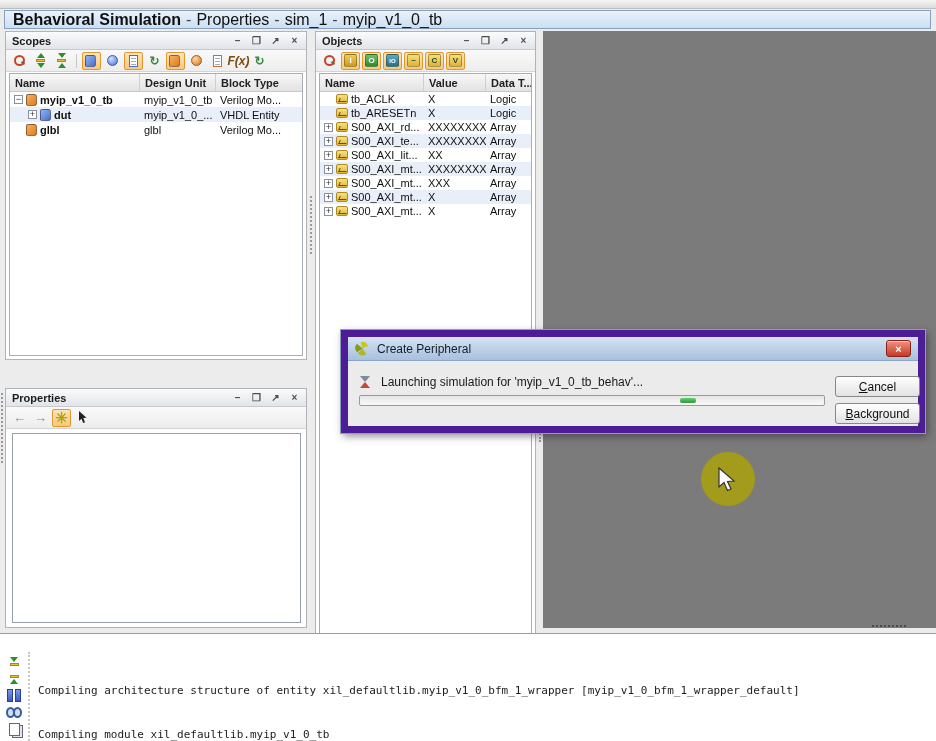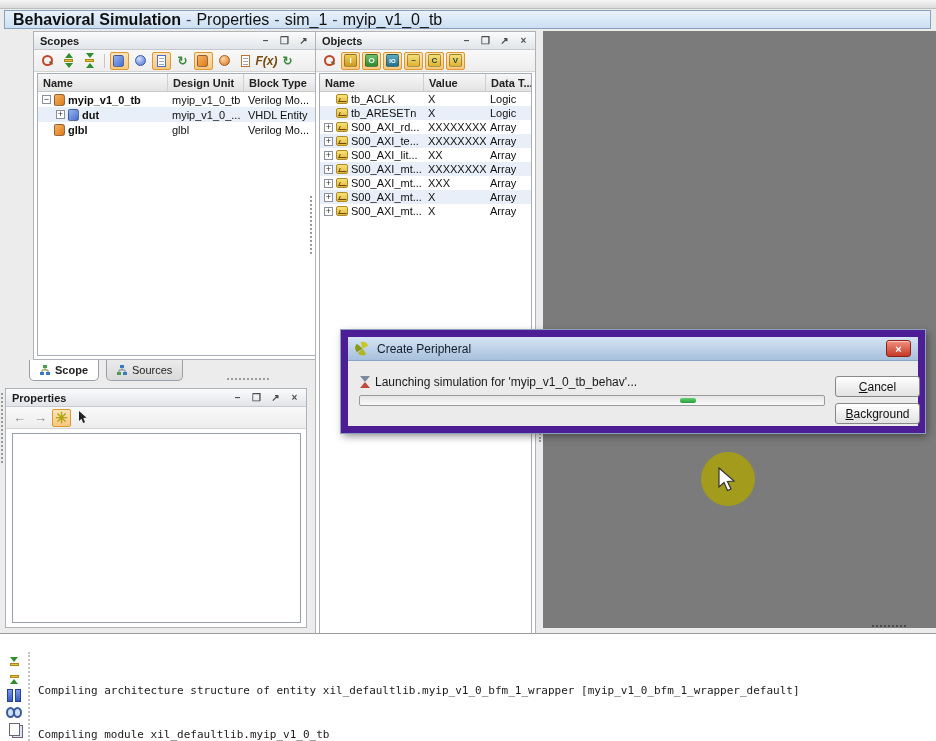--- a/index.html
+++ b/index.html
@@ -25,21 +25,21 @@
   .win-btns { margin-left:auto; display:flex; gap:8px; align-items:center; color:#4d4d4d; font-size:10px; }
   .wb { width:11px; text-align:center; line-height:11px; cursor:default; }
 
   .toolbar { height:22px; background:linear-gradient(#f9f9f9,#ededed); border-bottom:1px solid #d4d4d4;
              display:flex; align-items:center; gap:2px; padding:0 4px; }
   .tbtn { width:19px; height:18px; display:flex; align-items:center; justify-content:center;
           border:1px solid transparent; border-radius:2px; }
   .tbtn.toggled { background:linear-gradient(#fde4ba,#f8c87c); border-color:#dd9832; }
   .tsep { width:1px; height:14px; background:#c6c6c6; margin:0 3px; }
 
-  .scopes  { left:5px;  top:31px;  width:302px; height:329px;margin-left:28px; }
+  .scopes  { left:5px;  top:31px;  width:302px; height:329px; }
   .props   { left:5px;  top:388px; width:302px; height:240px; }
   .objects { left:315px; top:31px; width:221px; height:672px; }
 
   .grid-wrap { position:absolute; left:3px; right:3px; top:41px; bottom:3px; border:1px solid #a9adb5; background:#fff; overflow:hidden; }
   .grid-header { display:flex; height:18px; background:linear-gradient(#f7f7f7,#e3e3e3);
                  border-bottom:1px solid #c9c9c9; font-size:11px; color:#222; }
   .gh-cell { padding:0 5px; border-right:1px solid #cfcfcf; height:100%; display:flex; align-items:center; white-space:nowrap; overflow:hidden;font-weight:bold; }
   .row { display:flex; height:15px; font-size:11px; align-items:center; color:#101010; }
   .row:nth-child(even) { background:#e9eff8; }
   .cell { padding:0 4px; white-space:nowrap; overflow:hidden; display:flex; align-items:center; height:100%; }
@@ -117,21 +117,21 @@
 
   
   .dialog { position:absolute; left:341px; top:330px; width:584px; height:103px; background:#ebebeb;
             border:7px solid #4c1d95; outline:1px solid #8aa0bd; box-shadow:2px 3px 8px rgba(0,0,0,.45); z-index:10; }
   .dlg-title { height:24px; background:linear-gradient(#d6e3f3,#a7c0dd); border-bottom:1px solid #8ba6c4;
                display:flex; align-items:center; padding:0 7px; font-size:12px; color:#141e2c; gap:7px; }
   .dlg-close { margin-left:auto; width:25px; height:17px; border-radius:3px;
                background:linear-gradient(#f29180,#c43a26); border:1px solid #8c2014; color:#fff;
                font-size:11px; font-weight:bold; display:flex; align-items:center; justify-content:center;
                box-shadow:inset 0 1px 0 rgba(255,255,255,.5); }
-  .dlg-status { position:absolute; left:12px; top:38px; display:flex; gap:5px; font-size:12px; color:#1a1a1a; align-items:center; }
+  .dlg-status { position:absolute; left:12px; top:38px; display:flex; gap:11px; font-size:12px; color:#1a1a1a; align-items:center; }
   .i-hour { width:10px; height:14px; position:relative; }
   .i-hour::before { content:""; position:absolute; left:0; top:1px; width:0; height:0;
                     border-left:5px solid transparent; border-right:5px solid transparent; border-top:6px solid #7d8aa0; }
   .i-hour::after { content:""; position:absolute; left:0; bottom:1px; width:0; height:0;
                    border-left:5px solid transparent; border-right:5px solid transparent; border-bottom:6px solid #c24a3a; }
   .dlg-progress { position:absolute; left:11px; top:58px; width:466px; height:11px; border:1px solid #9a9a9a;
                   border-radius:2px; background:linear-gradient(#e6e6e6,#f9f9f9); }
   .chunk { position:absolute; top:2px; height:5px; width:16px; border-radius:2px;
            background:linear-gradient(#63d06f,#2c9b3a); }
   .dlg-btn { position:absolute; left:487px; width:85px; height:21px; border:1px solid #888;
@@ -263,41 +263,20 @@
               <span class="i-book orange ind-noexp"></span>
               <span class="bold">glbl</span>
             </span>
           <span class="cell c-unit">glbl</span>
           <span class="cell c-type">Verilog Mo...</span>
         </div>
       </div>
     </div>
   </section>
 
-  <div class="tabbar">
-    <span class="tab active tab-scope">
-      <svg width="10" height="10" viewBox="0 0 10 10">
-          <path d="M5 3 V5 M2 7 V5 H8 V7" stroke="#7a8a4a" fill="none"></path>
-          <rect x="3" y="0" width="4" height="3" fill="#4a9e4a"></rect>
-          <rect x="0" y="7" width="4" height="3" fill="#3a7ac4"></rect>
-          <rect x="6" y="7" width="4" height="3" fill="#3a7ac4"></rect>
-        </svg>
-      <span>Scope</span>
-    </span>
-    <span class="tab tab-sources">
-      <svg width="10" height="10" viewBox="0 0 10 10">
-          <path d="M5 3 V5 M2 7 V5 H8 V7" stroke="#7a8a9a" fill="none"></path>
-          <rect x="3" y="0" width="4" height="3" fill="#3a7ac4"></rect>
-          <rect x="0" y="7" width="4" height="3" fill="#4a9e4a"></rect>
-          <rect x="6" y="7" width="4" height="3" fill="#3a7ac4"></rect>
-        </svg>
-      <span>Sources</span>
-    </span>
-    <span class="dots-h" style="left:222px; top:18px; width:42px;"></span>
-  </div>
 
   <section class="panel props">
     <div class="panel-header">
       <span>Properties</span>
       <span class="win-btns">
         <span class="wb">–</span>
         <span class="wb">❒</span>
         <span class="wb">↗</span>
         <span class="wb">×</span>
       </span>

